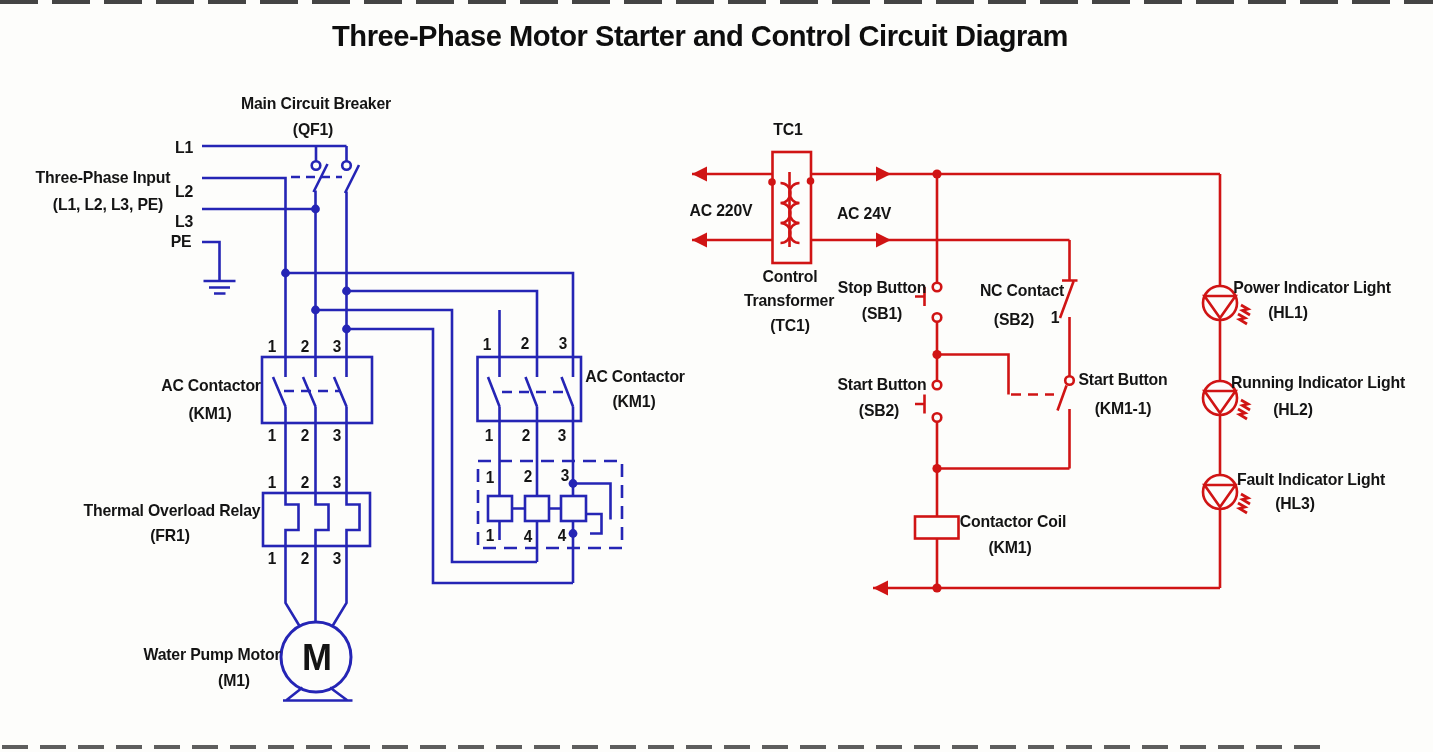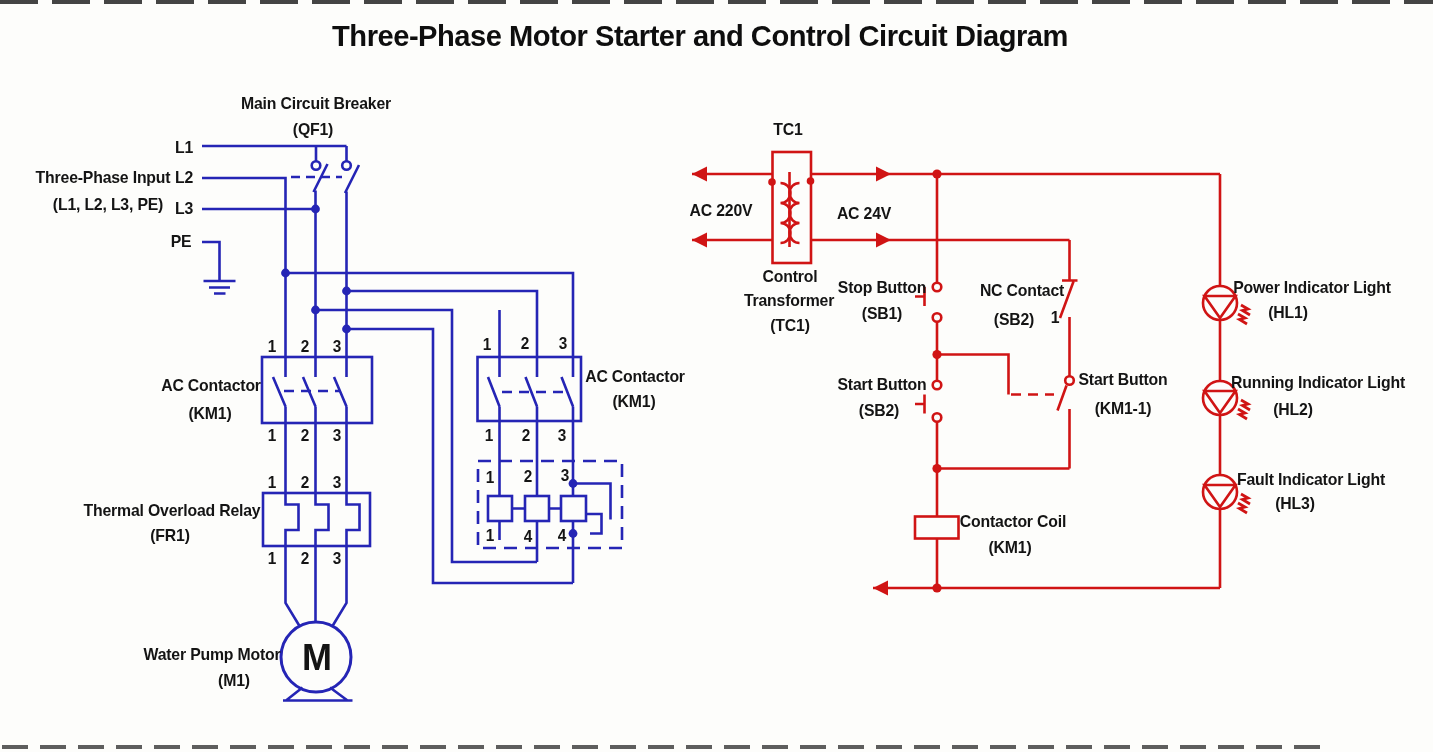--- a/index.html
+++ b/index.html
@@ -162,22 +162,22 @@
         <polygon points="891,240 876,232.5 876,247.5"></polygon>
         <polygon points="873,588 888,580.5 888,595.5"></polygon>
       </g>
     </g>
   </svg>
 
   <div class="lbl" style="left:316px;top:104px">Main Circuit Breaker</div>
   <div class="lbl" style="left:313px;top:130px">(QF1)</div>
 
   <div class="lbl" style="left:184px;top:148px">L1</div>
-  <div class="lbl" style="left:184px;top:178px">L2</div>
-  <div class="lbl" style="left:184px;top:209px">L3</div>
+  <div class="lbl" style="left:184px;top:192px">L2</div>
+  <div class="lbl" style="left:184px;top:222px">L3</div>
   <div class="lbl" style="left:181px;top:242px">PE</div>
   <div class="lbl" style="left:103px;top:178px">Three-Phase Input</div>
   <div class="lbl" style="left:108px;top:205px">(L1, L2, L3, PE)</div>
 
   <div class="lbl" style="left:211px;top:386px">AC Contactor</div>
   <div class="lbl" style="left:210px;top:414px">(KM1)</div>
   <div class="lbl num" style="left:272px;top:346px">1</div>
   <div class="lbl num" style="left:305px;top:346px">2</div>
   <div class="lbl num" style="left:337px;top:346px">3</div>
   <div class="lbl num" style="left:272px;top:435px">1</div>

